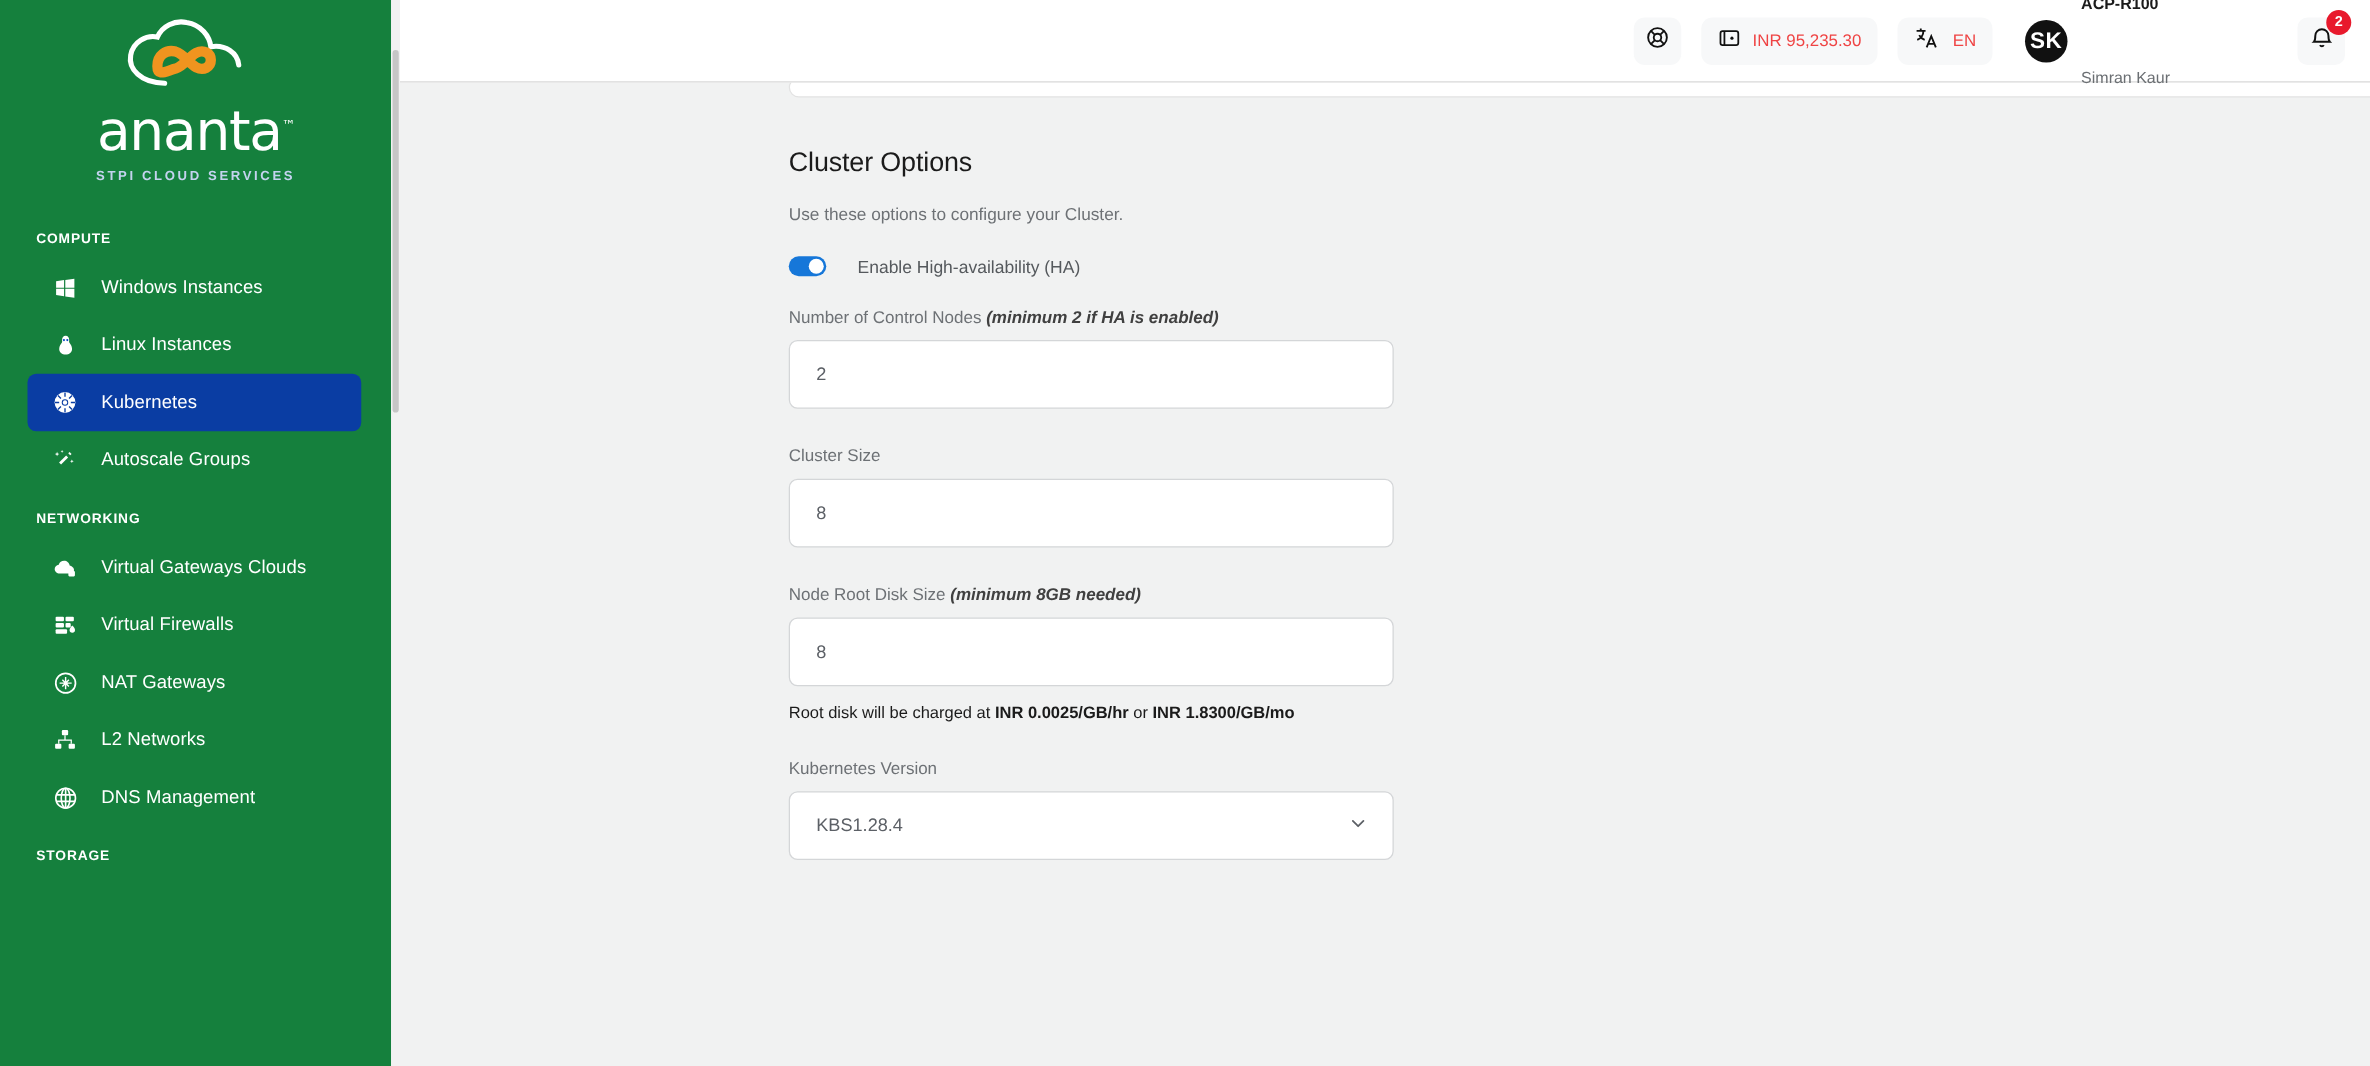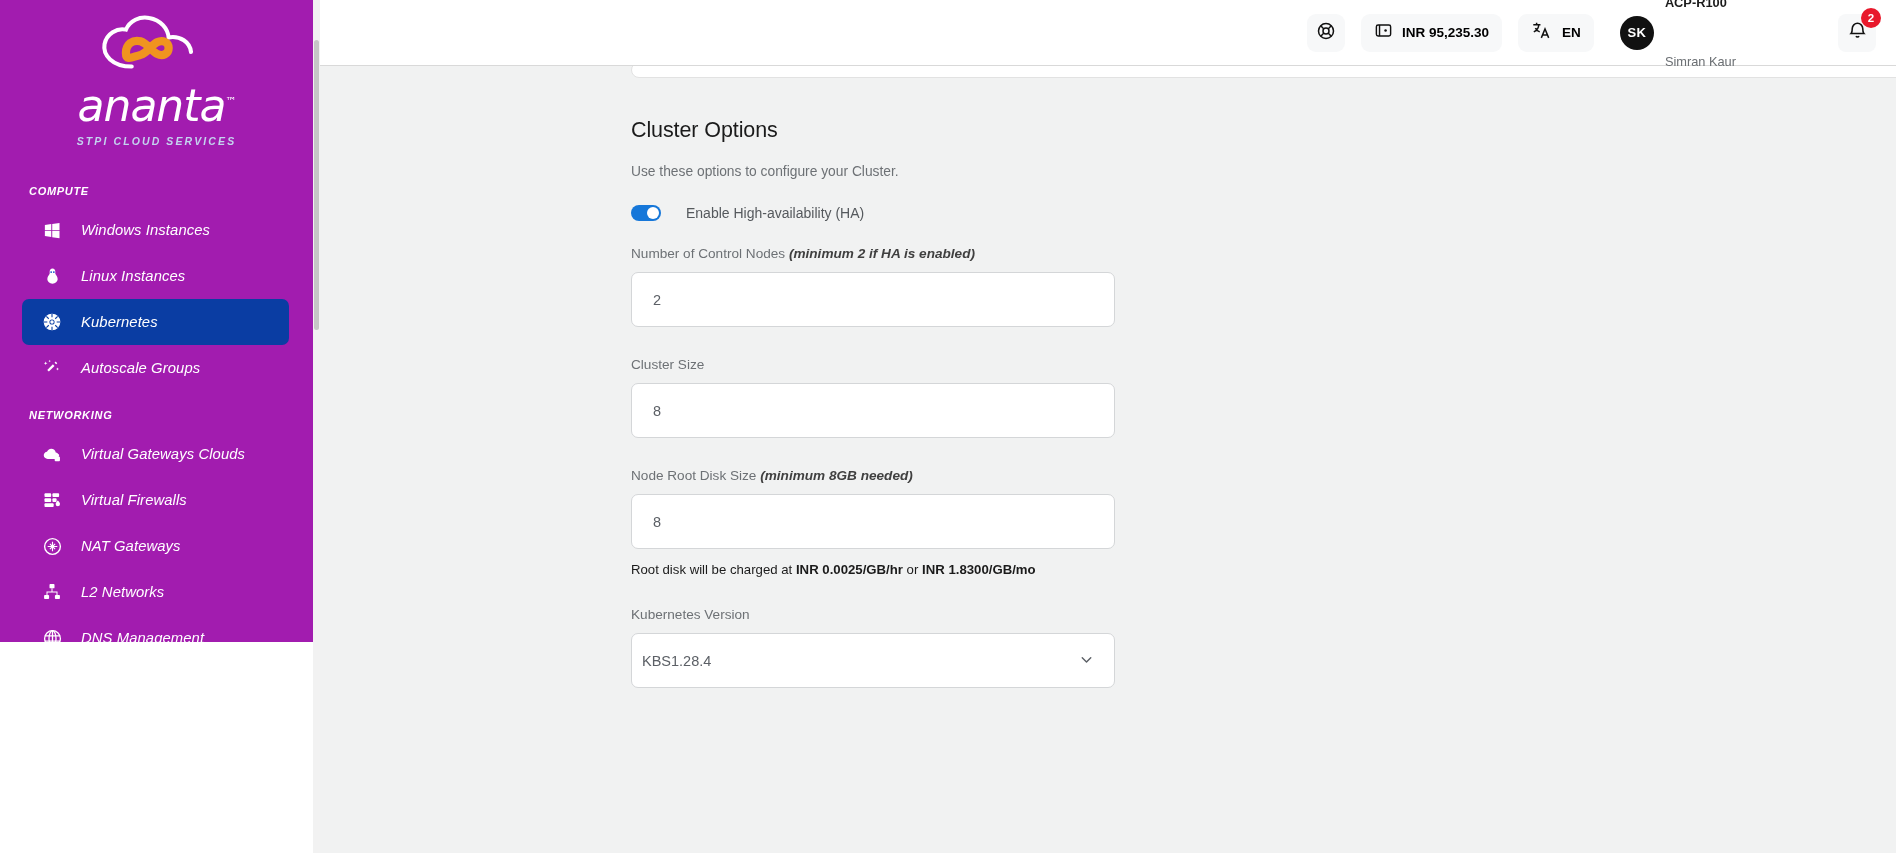--- a/index.html
+++ b/index.html
@@ -6,26 +6,25 @@
   html, body {
     width: 1896px; height: 853px;
     overflow: hidden;
     font-family: "Liberation Sans", sans-serif;
     background: #ffffff;
   }
   .app { position: relative; width: 1896px; height: 853px; display: flex; }
 
   
   .sidebar {
-    width: 313px; height: 642px;
-    background: #a21caf;
+    width: 313px; height: 853px;
+    background: #15803d;
     flex: 0 0 313px;
     position: relative;
     overflow: hidden;
-    font-style: italic;
   }
   .logo-wrap {
     padding: 14px 0 10px 0;
     display: flex; flex-direction: column; align-items: center;
   }
   .logo-mark { width: 136px; height: 74px; }
   .logo-word {
     font-size: 44px; letter-spacing: -1px;
     color: #fff; font-weight: 400; line-height: 1;
     margin-top: -4px;
@@ -83,30 +82,30 @@
     display: flex; align-items: center; justify-content: flex-end;
     padding-right: 20px;
     z-index: 4;
   }
   .chip {
     height: 38px; background: #f7f8f9; border-radius: 9px;
     display: flex; align-items: center; padding: 0 13px;
     margin-left: 16px; cursor: pointer;
   }
   .chip.square { width: 38px; justify-content: center; padding: 0; }
-  .chip-text { font-size: 13.5px; color: #000000; margin-left: 9px; font-weight: 700; }
+  .chip-text { font-size: 13.5px; color: #ef4444; margin-left: 9px; font-weight: 400; }
   .chip-text.lang { font-size: 13.5px; margin-left: 10px; }
 
   .user {
     display: flex; align-items: center; margin-left: 26px; cursor: pointer;
   }
   .avatar {
     width: 34px; height: 34px; border-radius: 50%;
     background: #111111; color: #fff;
-    font-size: 13px; font-weight: 700;
+    font-size: 18px; font-weight: 700;
     display: flex; align-items: center; justify-content: center;
     letter-spacing: .3px;
   }
   .user-meta { margin-left: 11px; line-height: 1.28; }
   .user-id { font-size: 12.8px; font-weight: 700; color: #1b1b1b; }
   .user-name { font-size: 12.8px; color: #6b6f73; margin-top: 43px; }
 
   .bell-wrap {
     position: relative; margin-left: 102px;
     width: 38px; height: 38px; border-radius: 8px; background: #f7f8f9;
@@ -155,21 +154,21 @@
   .input {
     width: 484px; height: 55px; margin-top: 11px;
     background: #ffffff; border: 1px solid #d4d6d8; border-radius: 7px;
     display: flex; align-items: center; padding: 0 21px;
     font-size: 14.5px; color: #5c6066; cursor: text;
   }
   .select {
     width: 484px; height: 55px; margin-top: 11px;
     background: #ffffff; border: 1px solid #d4d6d8; border-radius: 7px;
     display: flex; align-items: center; justify-content: space-between;
-    padding: 0 19px 0 10px;
+    padding: 0 19px 0 21px;
     font-size: 14.5px; color: #5c6066; cursor: pointer;
   }
   .note { font-size: 13.2px; color: #1b1b1b; margin-top: 13px; }
   .note b { font-weight: 700; }
   .field.gap-lg { margin-top: 30px; }
 </style>
 </head>
 <body>
 
 <div class="app">

